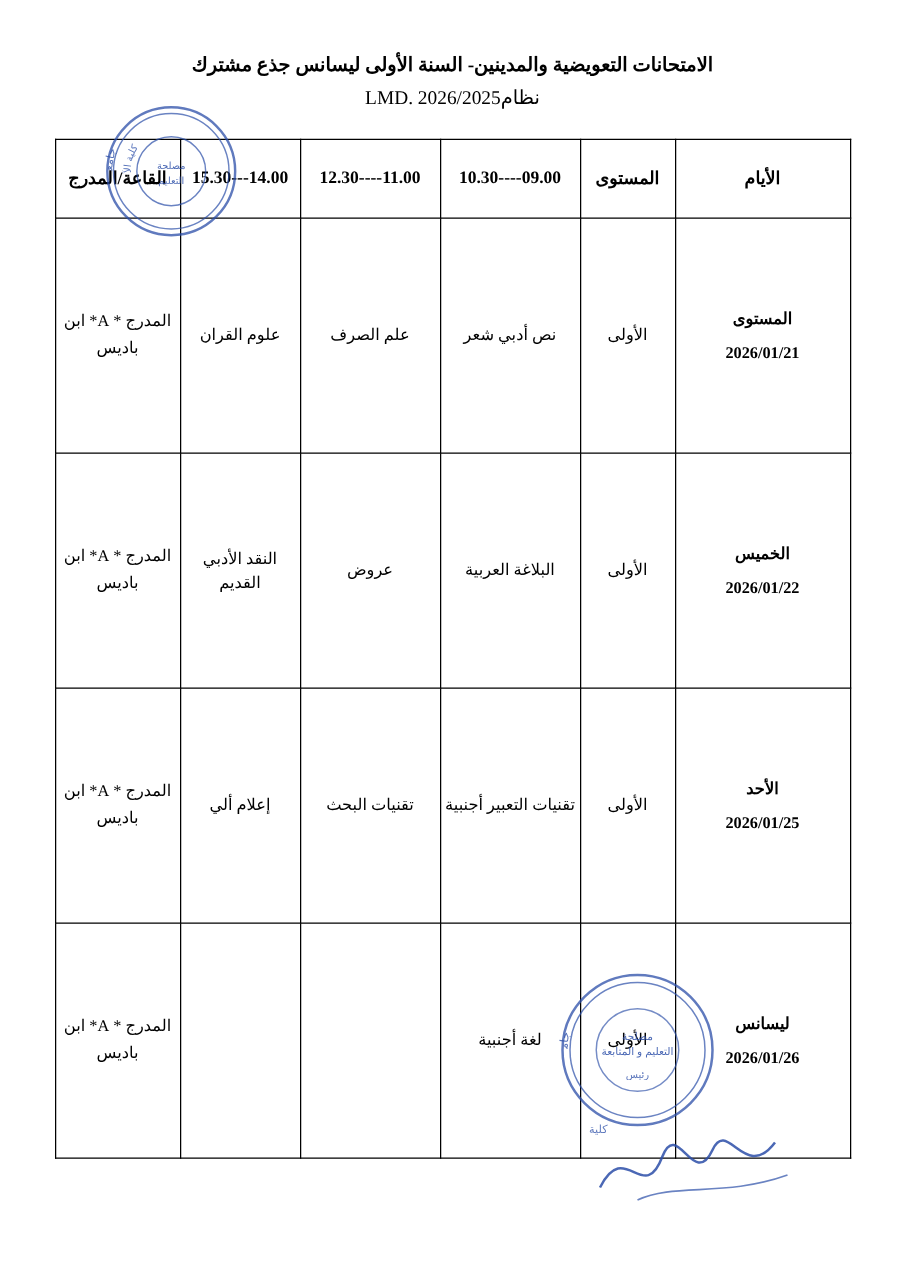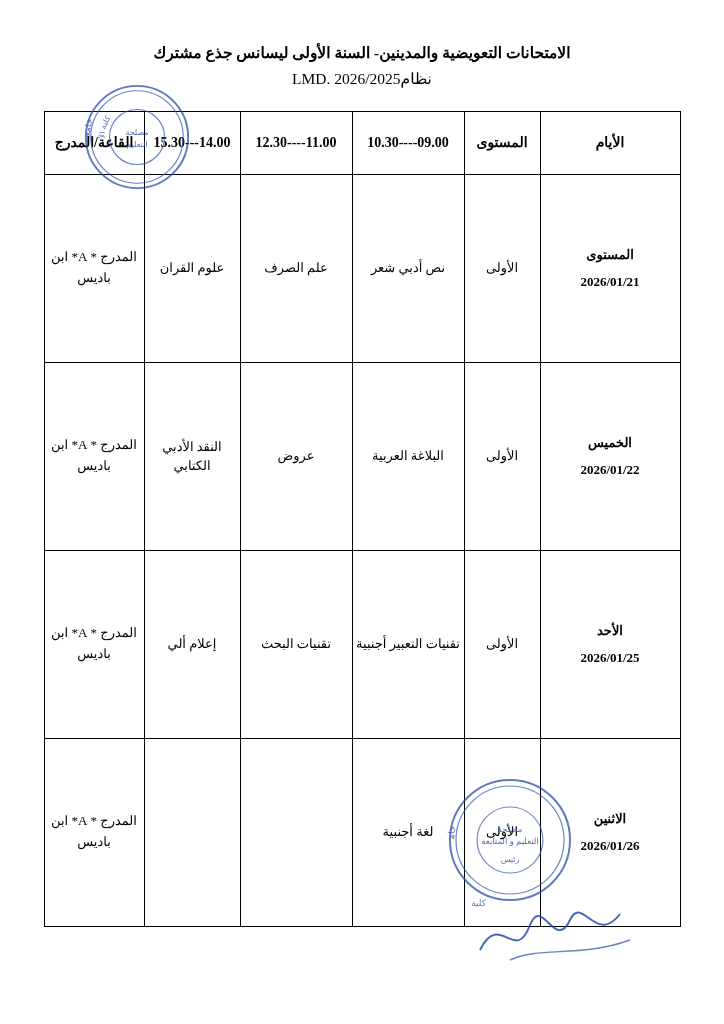--- a/index.html
+++ b/index.html
@@ -156,37 +156,37 @@
         <td class="room-cell">المدرج * A* ابن باديس</td>
       </tr>
       <tr>
         <td class="day-cell">
           <span class="day-name">الخميس</span>
           <span class="day-date">2026/01/22</span>
         </td>
         <td class="level-cell">الأولى</td>
         <td class="subject-cell">البلاغة العربية</td>
         <td class="subject-cell">عروض</td>
-        <td class="subject-cell">النقد الأدبي الكتابي</td>
+        <td class="subject-cell">النقد الأدبي القديم</td>
         <td class="room-cell">المدرج * A* ابن باديس</td>
       </tr>
       <tr>
         <td class="day-cell">
           <span class="day-name">الأحد</span>
           <span class="day-date">2026/01/25</span>
         </td>
         <td class="level-cell">الأولى</td>
         <td class="subject-cell">تقنيات التعبير أجنبية</td>
         <td class="subject-cell">تقنيات البحث</td>
         <td class="subject-cell">إعلام ألي</td>
         <td class="room-cell">المدرج * A* ابن باديس</td>
       </tr>
       <tr>
         <td class="day-cell">
-          <span class="day-name">الاثنين</span>
+          <span class="day-name">ليسانس</span>
           <span class="day-date">2026/01/26</span>
         </td>
         <td class="level-cell">الأولى</td>
         <td class="subject-cell">لغة أجنبية</td>
         <td class="subject-cell"></td>
         <td class="subject-cell"></td>
         <td class="room-cell">المدرج * A* ابن باديس</td>
       </tr>
     </tbody>
   </table>

